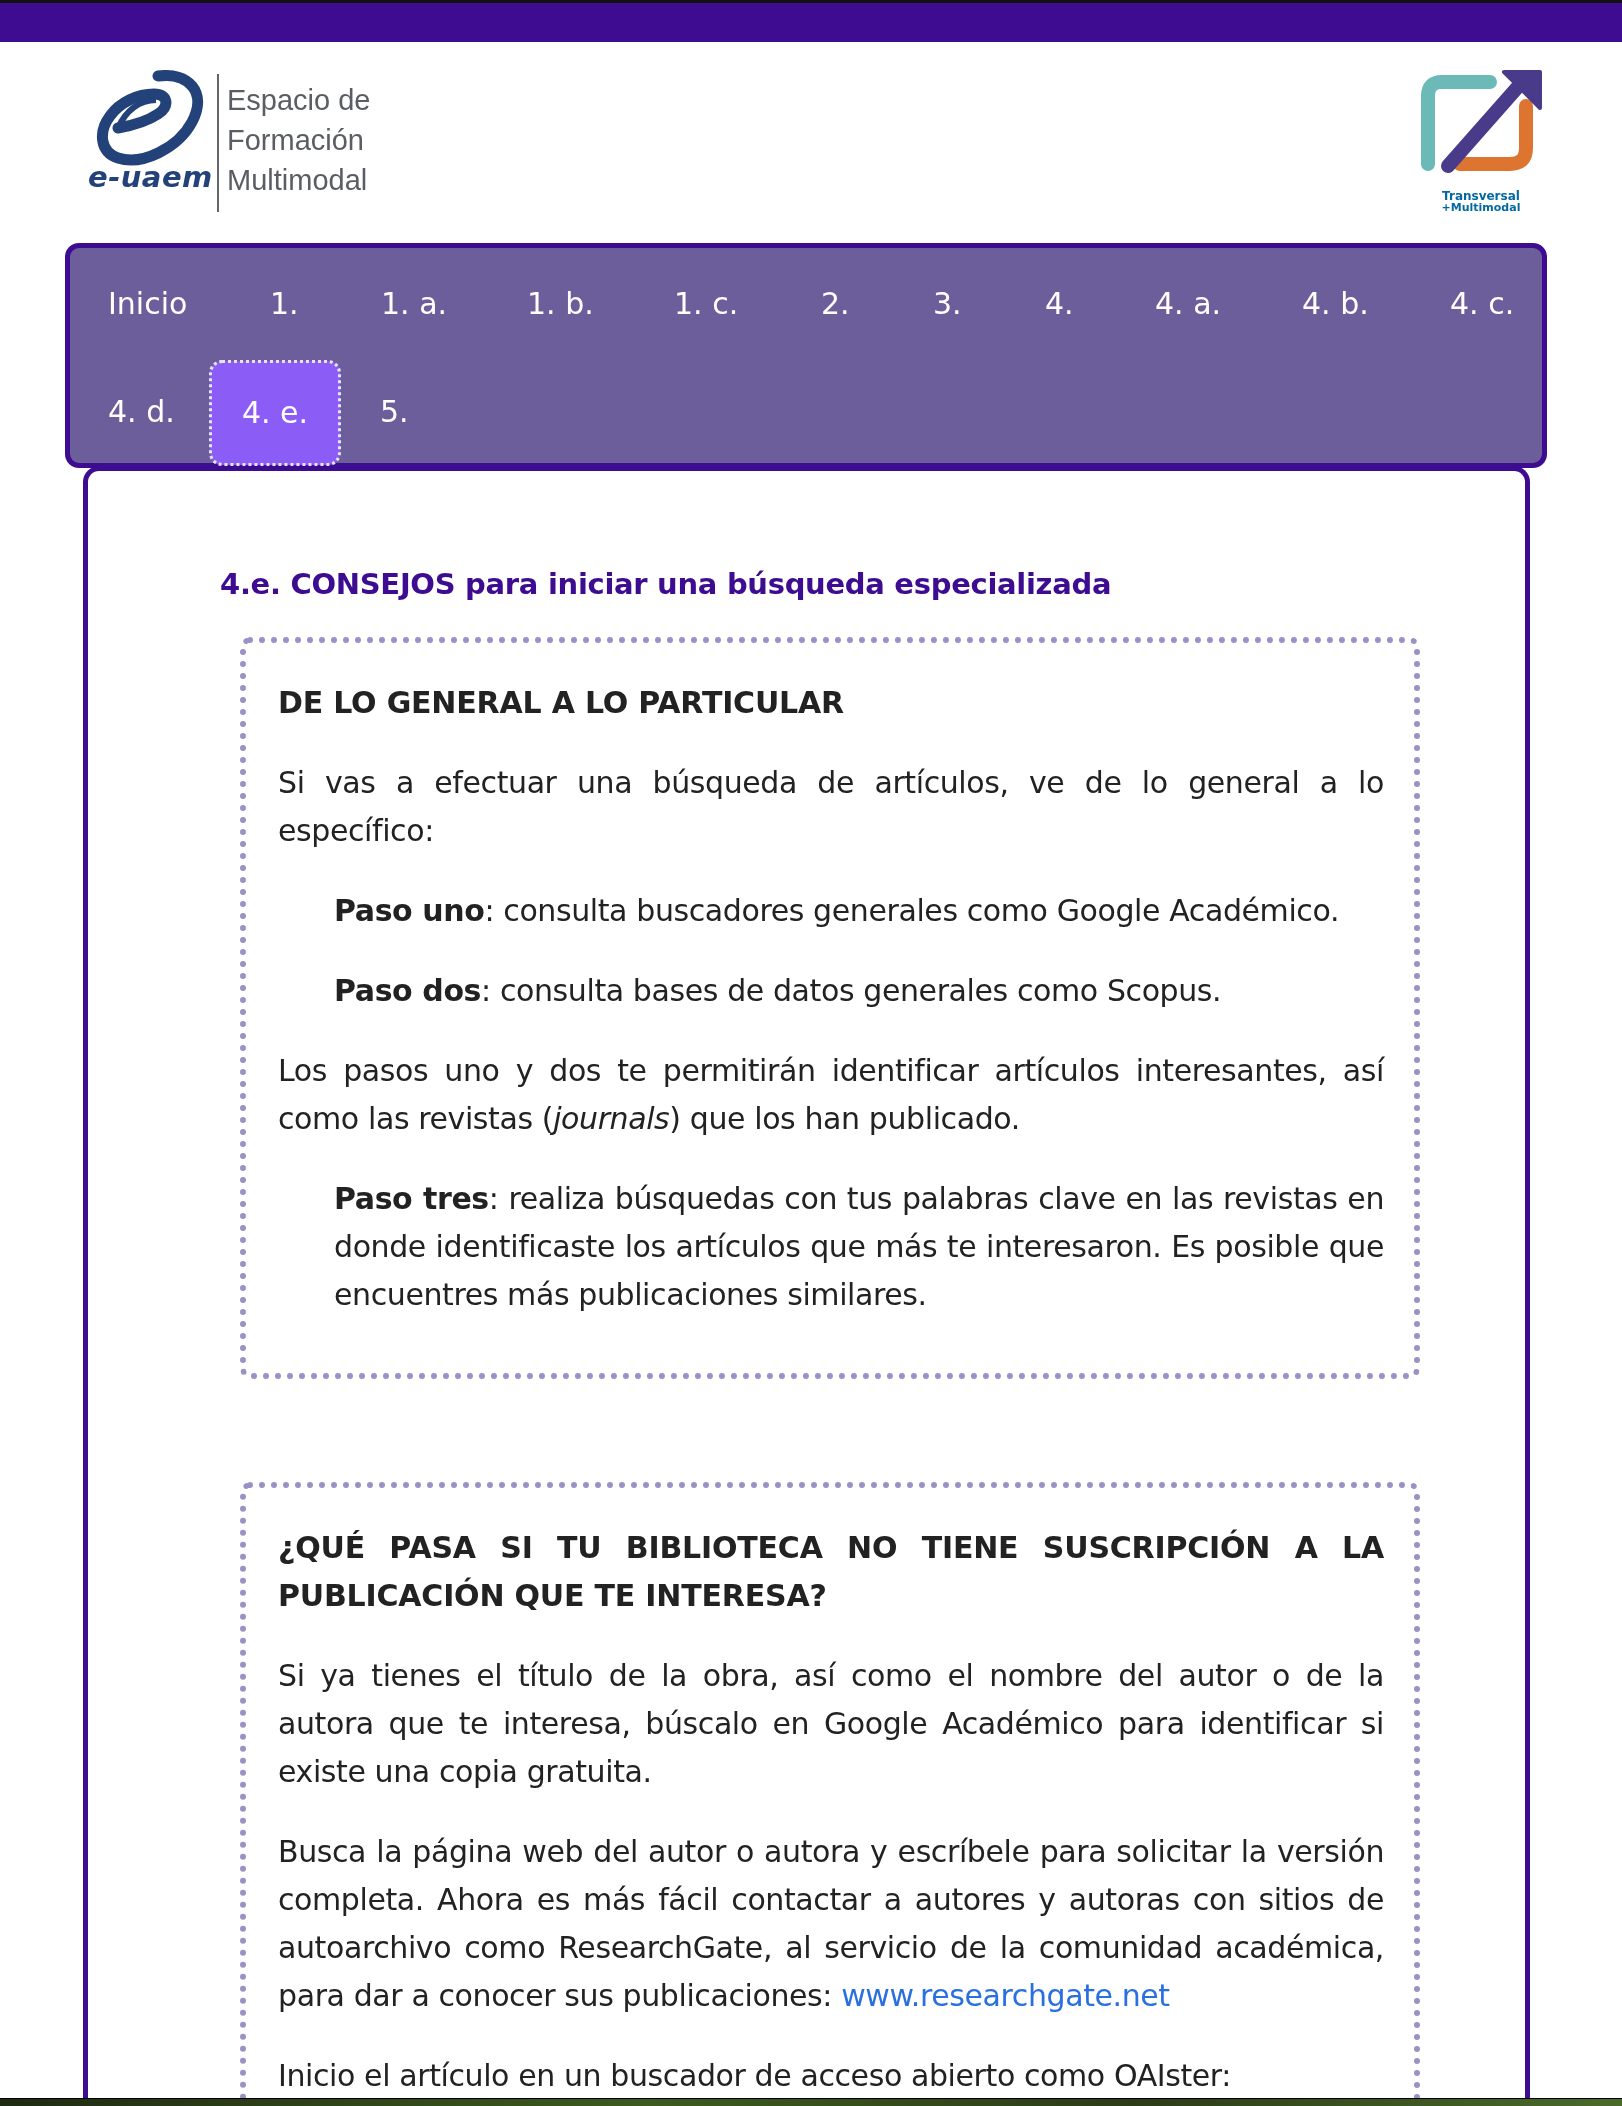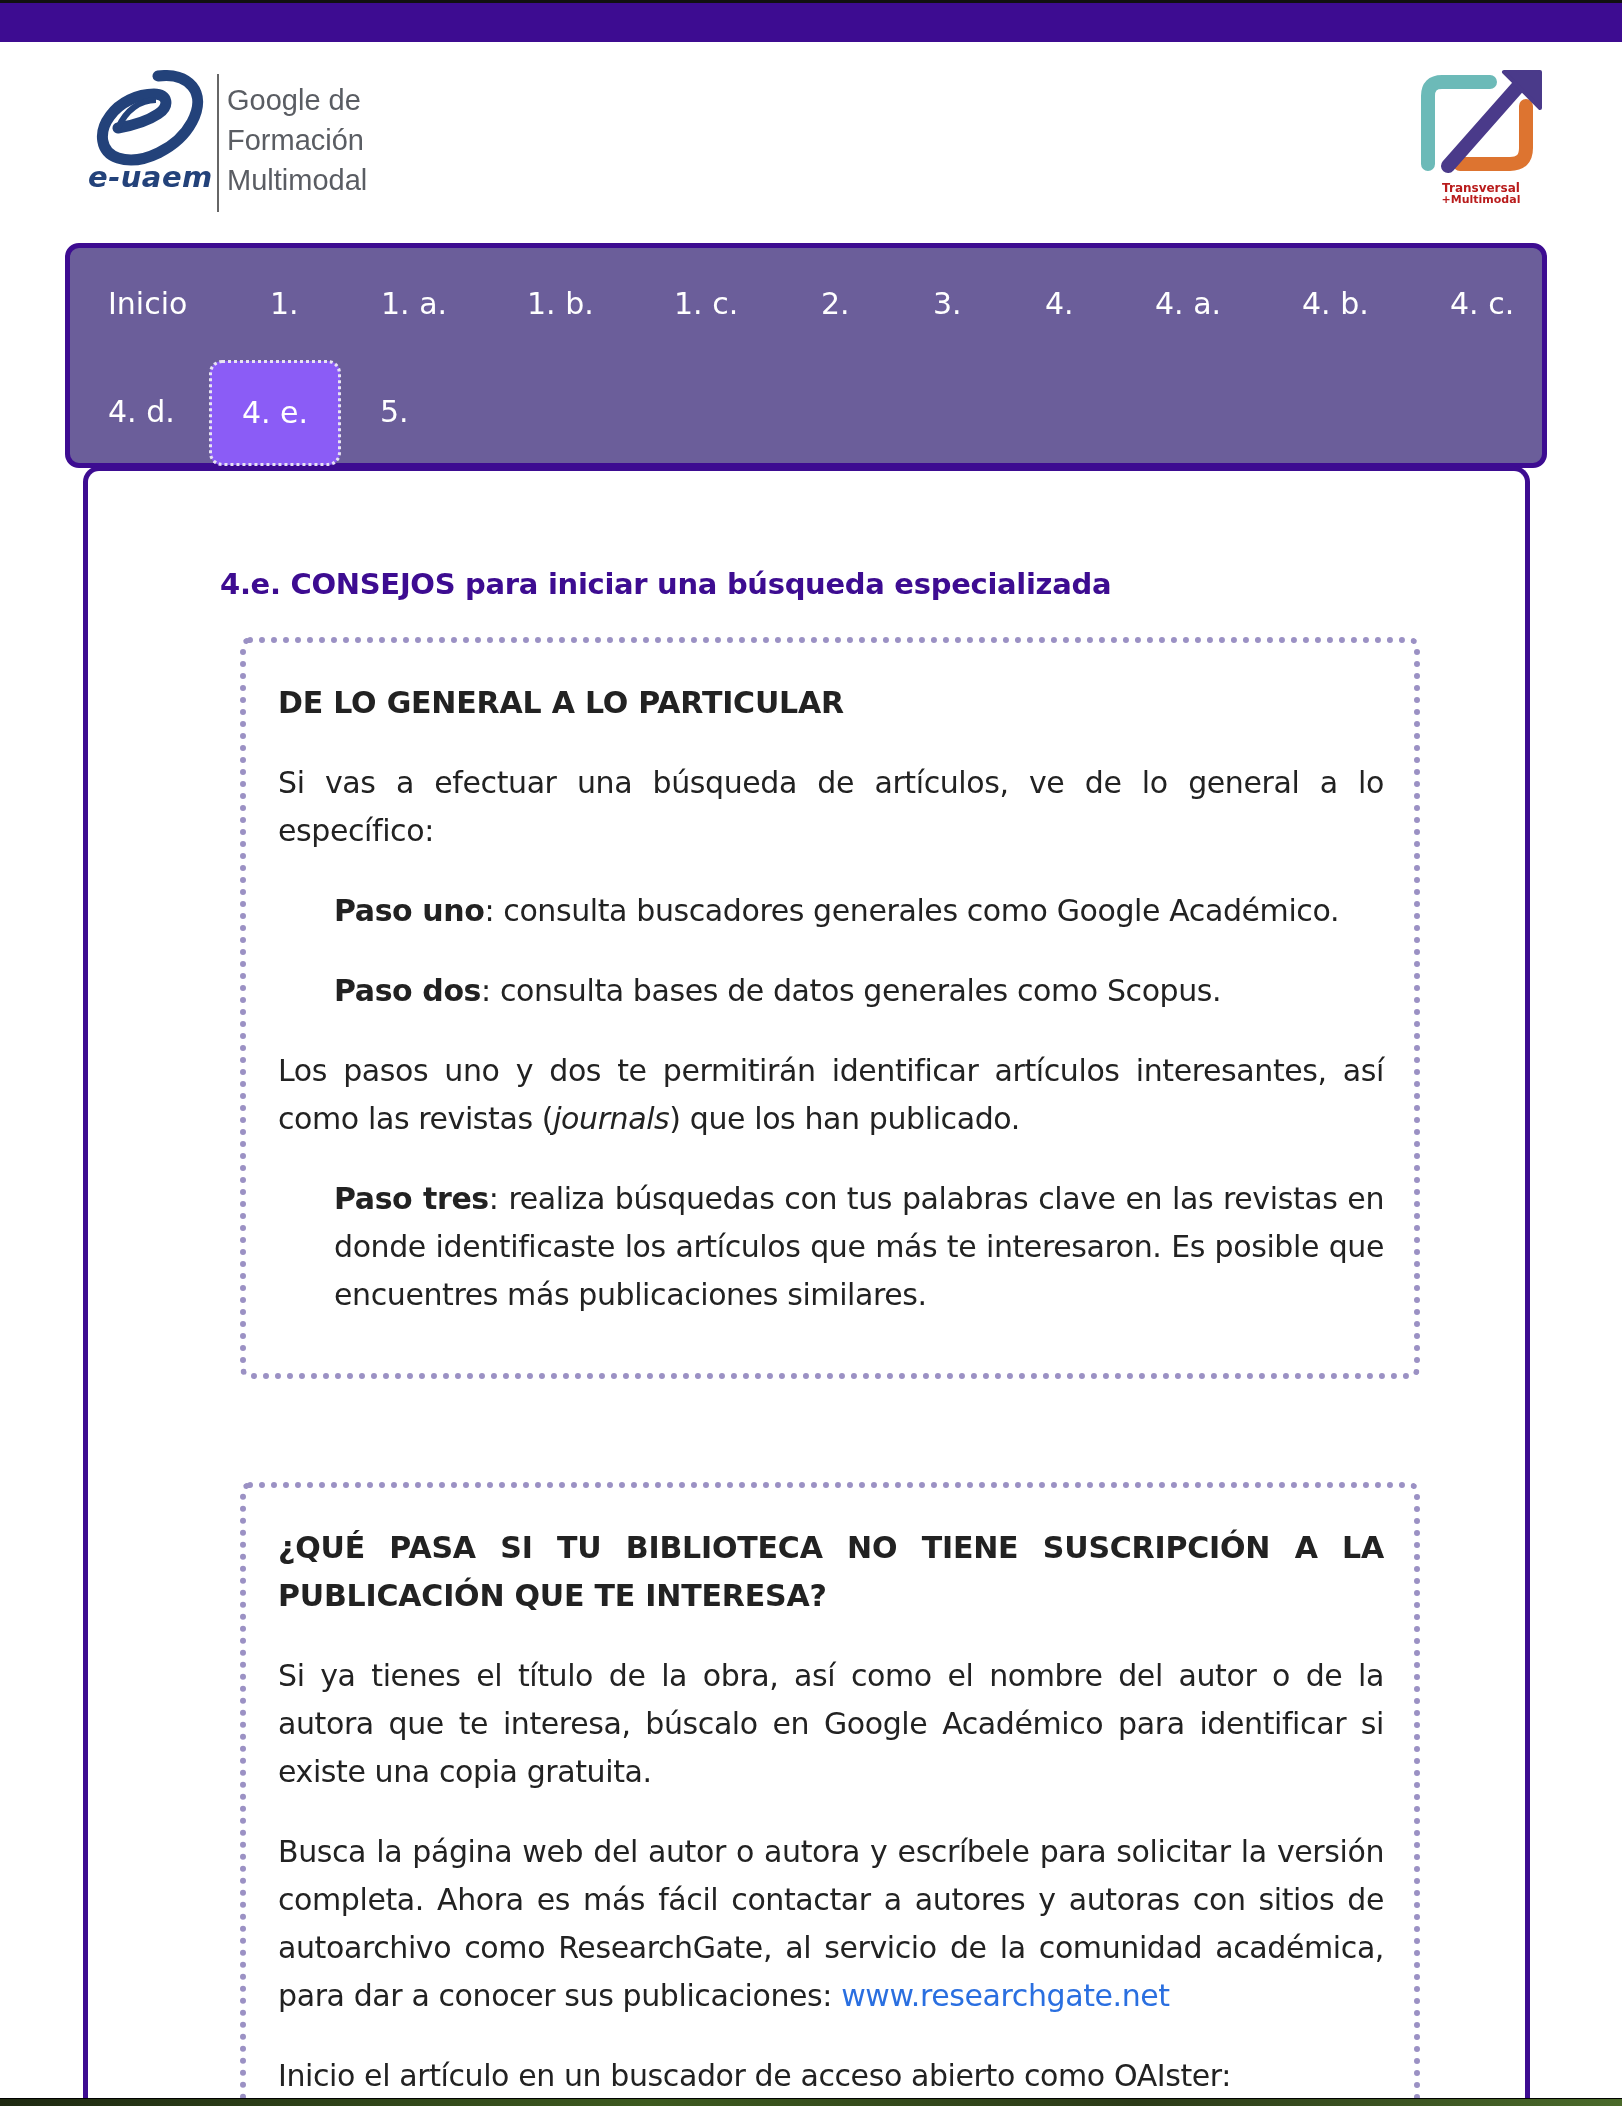--- a/index.html
+++ b/index.html
@@ -14,21 +14,21 @@
   .logo-left { position:absolute; left:84px; top:68px; width:300px; height:150px; }
   .logo-left .mark { position:absolute; left:12px; top:2px; width:110px; height:100px; }
   .logo-left .wordmark { position:absolute; left:4px; top:92px; font-family:"DejaVu Sans", sans-serif; font-weight:bold; font-style:italic; font-size:29px; color:#23427a; letter-spacing:0.5px; }
   .logo-left .divider { position:absolute; left:133px; top:6px; width:2px; height:138px; background:#666; }
   .logo-left .tagline { position:absolute; left:143px; top:12px; font-family:"Liberation Sans", sans-serif; font-size:29px; line-height:40px; color:#5a5d63; }
   .logo-left .tagline div { white-space:nowrap; }
 
   
   .logo-right { position:absolute; left:1420px; top:68px; width:130px; height:150px; }
   .logo-right svg { position:absolute; left:0; top:0; }
-  .logo-right .lbl { position:absolute; left:0; width:122px; text-align:center; font-family:"DejaVu Sans", sans-serif; font-weight:bold; font-size:12px; line-height:12px; color:#b91c1c; }
+  .logo-right .lbl { position:absolute; left:0; width:122px; text-align:center; font-family:"DejaVu Sans", sans-serif; font-weight:bold; font-size:12px; line-height:12px; color:#0369a1;margin-top:8px; }
   .logo-right .l1 { top:114px; }
   .logo-right .l2 { top:126px; font-size:11px; }
 
   
   .nav {
     position:absolute; left:65px; top:243px; width:1482px; height:225px;
     background:#6b5e9a; border:5px solid #3d0c91; border-radius:14px; box-sizing:border-box;
   }
   .nav-item {
     position:absolute; color:#ffffff; font-family:"DejaVu Sans", sans-serif; font-size:30px;
@@ -69,21 +69,21 @@
 <div class="topbar"></div>
 
 <div class="logo-left">
   <svg class="mark" viewBox="0 0 110 100" width="110" height="100">
     <path d="M62 6 C92 2 112 22 96 52 C82 78 46 96 22 88 C4 82 2 62 14 46 C24 32 42 24 58 24 C72 24 74 36 62 44 C50 52 34 56 22 58" fill="none" stroke="#23427a" stroke-width="11" stroke-linecap="round"></path>
     <path d="M22 58 C30 40 44 30 60 30" fill="none" stroke="#23427a" stroke-width="6"></path>
   </svg>
   <div class="wordmark">e-uaem</div>
   <div class="divider"></div>
   <div class="tagline">
-    <div>Google de</div>
+    <div>Espacio de</div>
     <div>Formación</div>
     <div>Multimodal</div>
   </div>
 </div>
 
 <div class="logo-right">
   <svg width="130" height="110" viewBox="0 0 130 110">
     <path d="M8 96 L8 28 Q8 14 22 14 L70 14" fill="none" stroke="#6cbab8" stroke-width="14" stroke-linecap="round"></path>
     <path d="M106 38 L106 80 Q106 96 90 96 L40 96" fill="none" stroke="#dd7430" stroke-width="14" stroke-linecap="round"></path>
     <path d="M28 98 L104 12" fill="none" stroke="#4a3a8a" stroke-width="14" stroke-linecap="round"></path>

